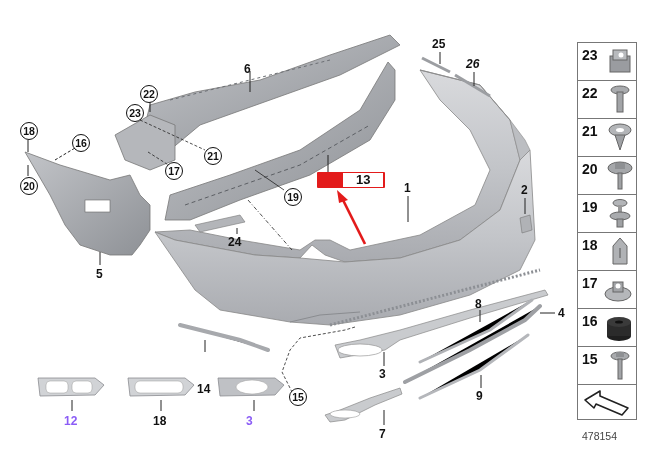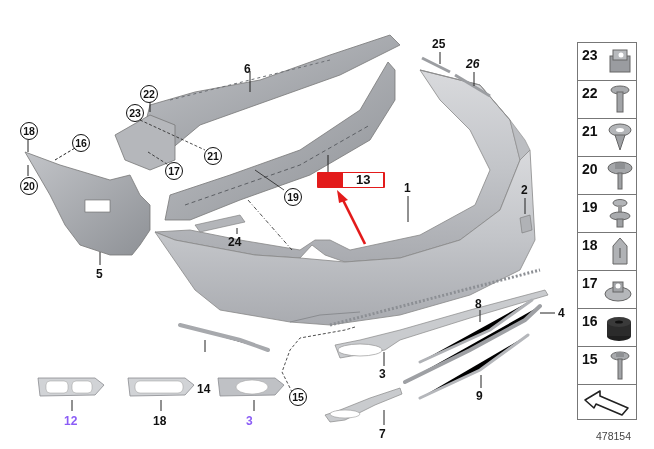--- a/index.html
+++ b/index.html
@@ -9,21 +9,21 @@
   .lbl.dim{color:#8b5cf6;}
   .circ{position:absolute;width:18px;height:18px;border:1.4px solid #111;border-radius:50%;background:#fff;
         font-size:10.5px;font-weight:bold;color:#111;display:flex;align-items:center;justify-content:center;box-sizing:border-box;}
   .hl{position:absolute;background:#e31b1b;padding:1px 2px;border-radius:1px;}
   .hl span{display:block;background:#fff;color:#111;font-weight:bold;font-size:13px;line-height:14px;padding:0 13px;margin-left:24px;}
   
   #legend{position:absolute;left:577px;top:42px;width:60px;height:378px;border:1px solid #777;box-sizing:border-box;background:#fff;}
   .cell{position:absolute;left:0;width:58px;border-bottom:1px solid #777;box-sizing:border-box;}
   .cell .num{position:absolute;left:4px;top:4px;font-weight:bold;font-size:14px;color:#111;}
   .cell svg{position:absolute;right:3px;top:3px;}
-  #ref{position:absolute;left:582px;top:430px;font-size:10.5px;color:#444;margin-left:14px;}
+  #ref{position:absolute;left:582px;top:430px;font-size:10.5px;color:#444;}
 </style>
 </head>
 <body>
 
 <div id="stage">
 
   <svg width="654" height="449" style="position:absolute;left:0;top:0">
     <defs>
       <linearGradient id="bump" x1="0" y1="0" x2="0" y2="1">
         <stop offset="0" stop-color="#d9dadd"></stop>

